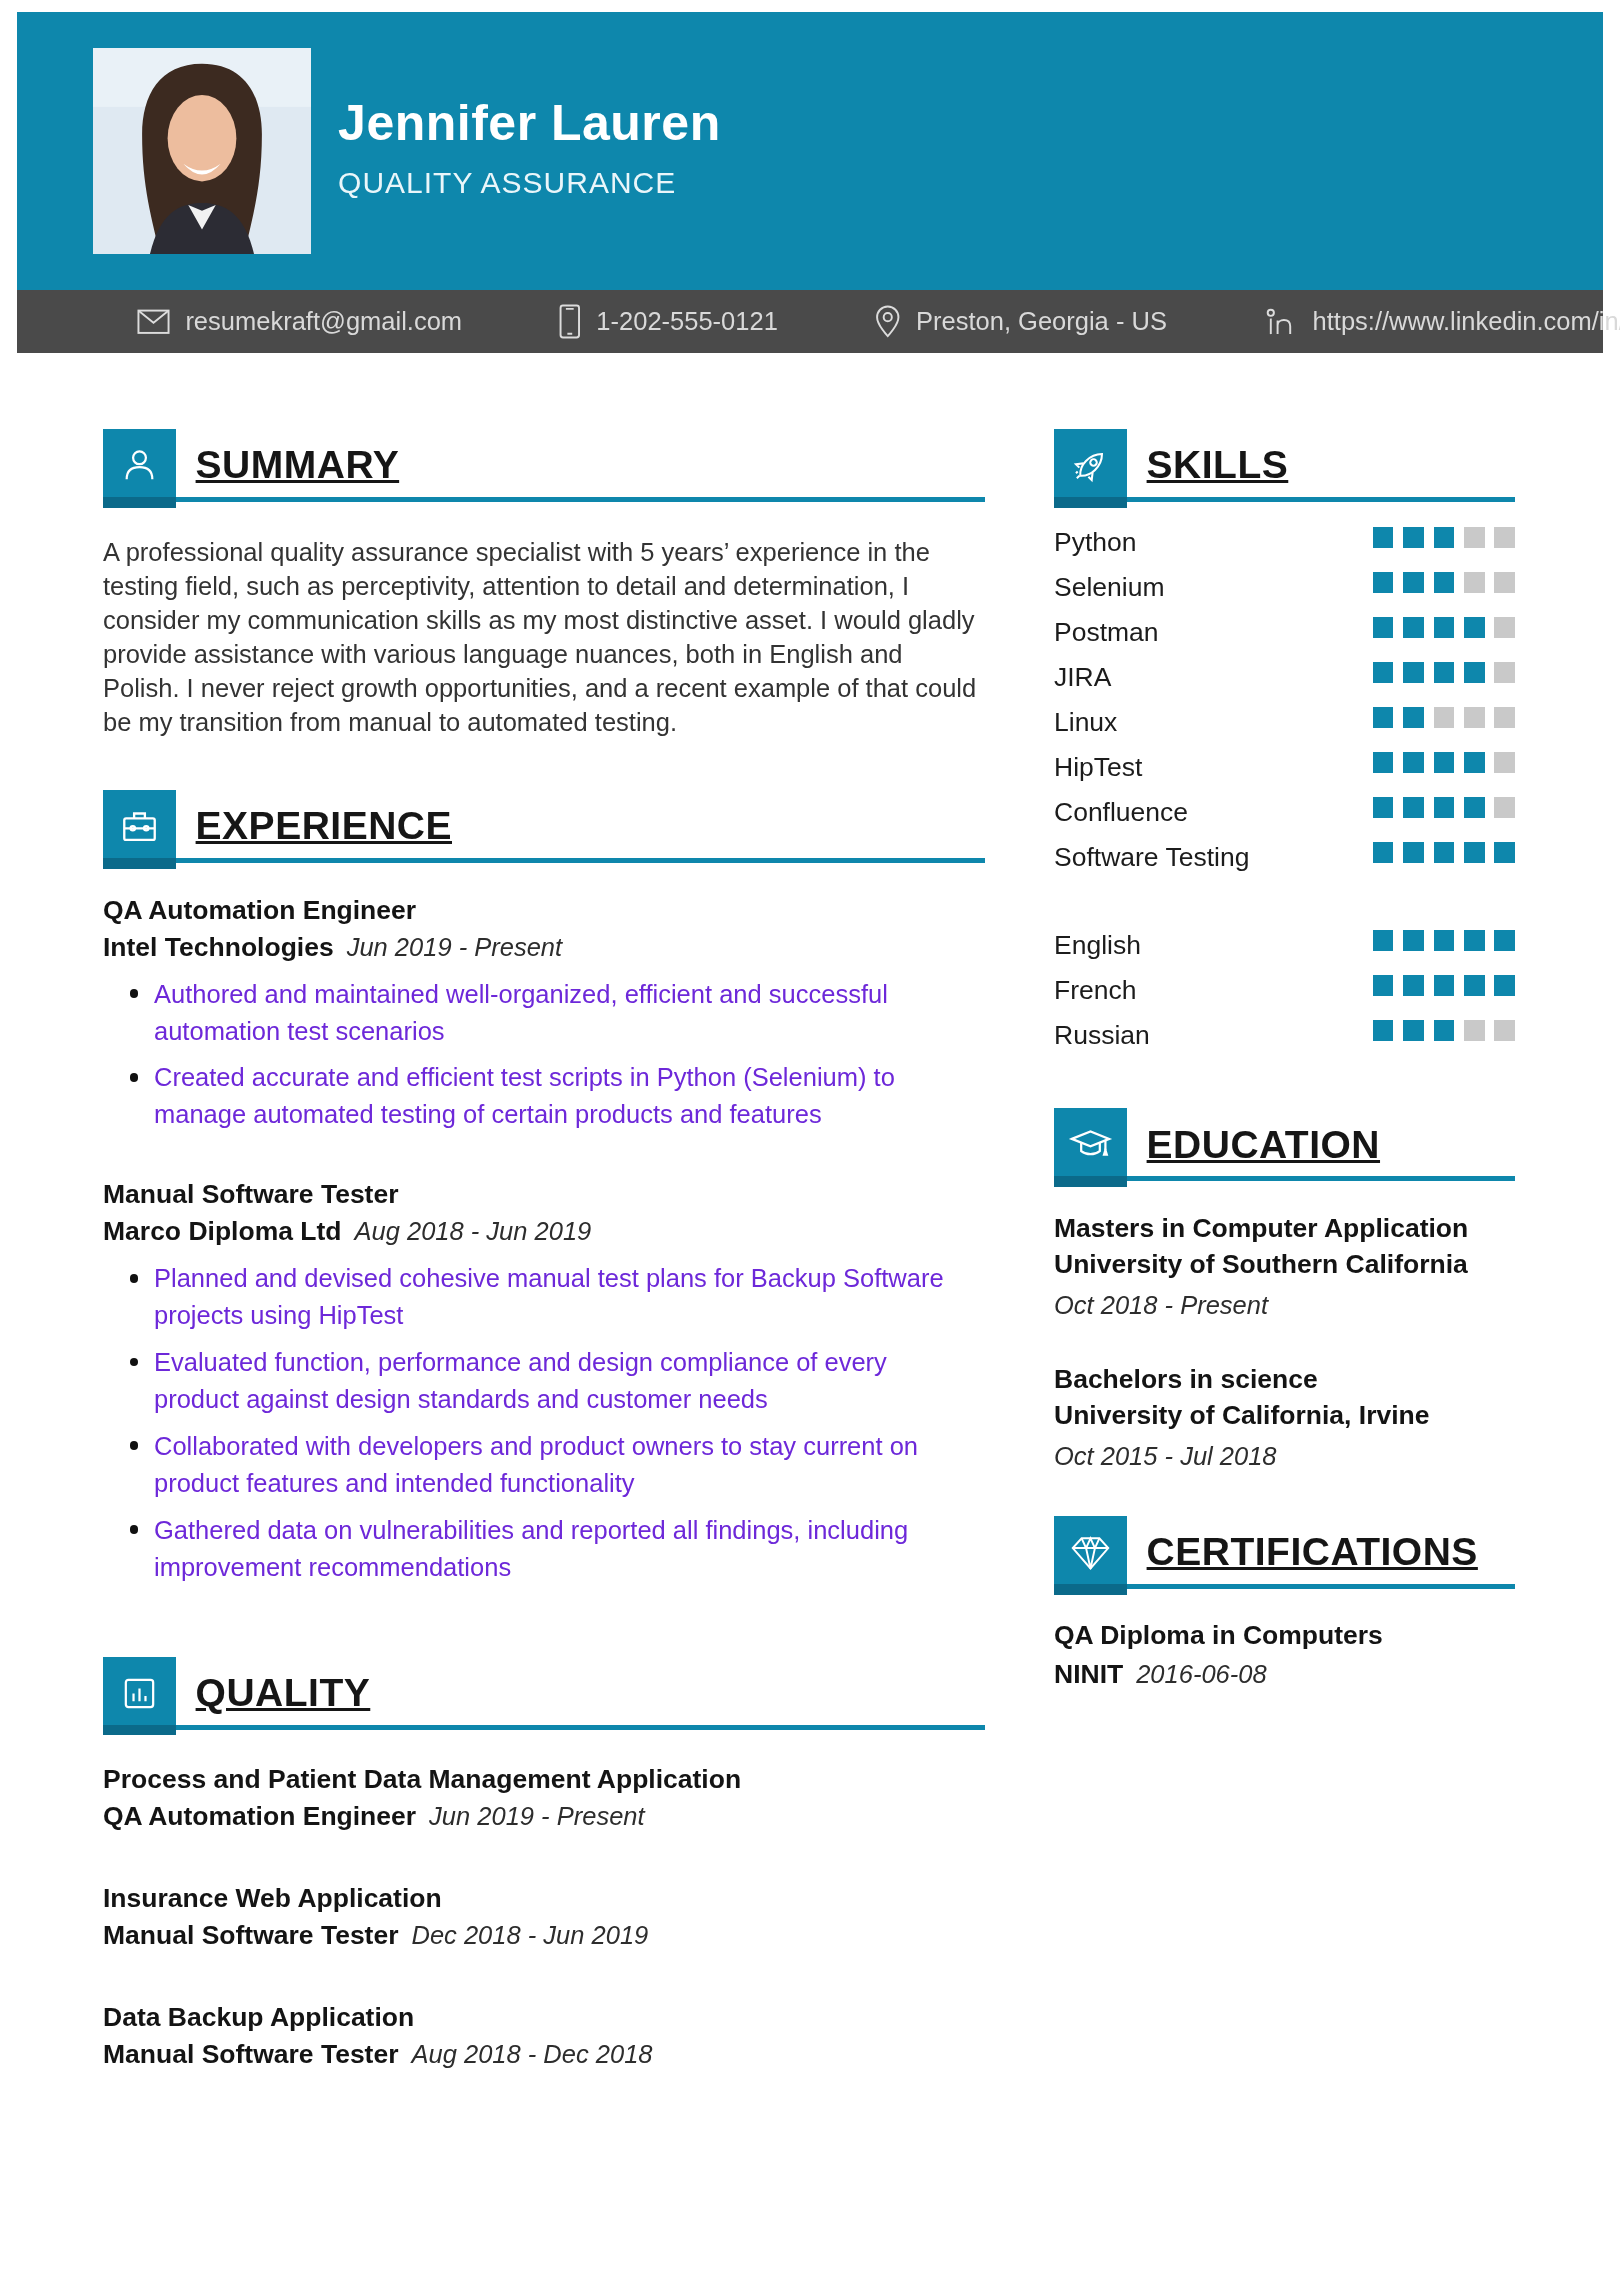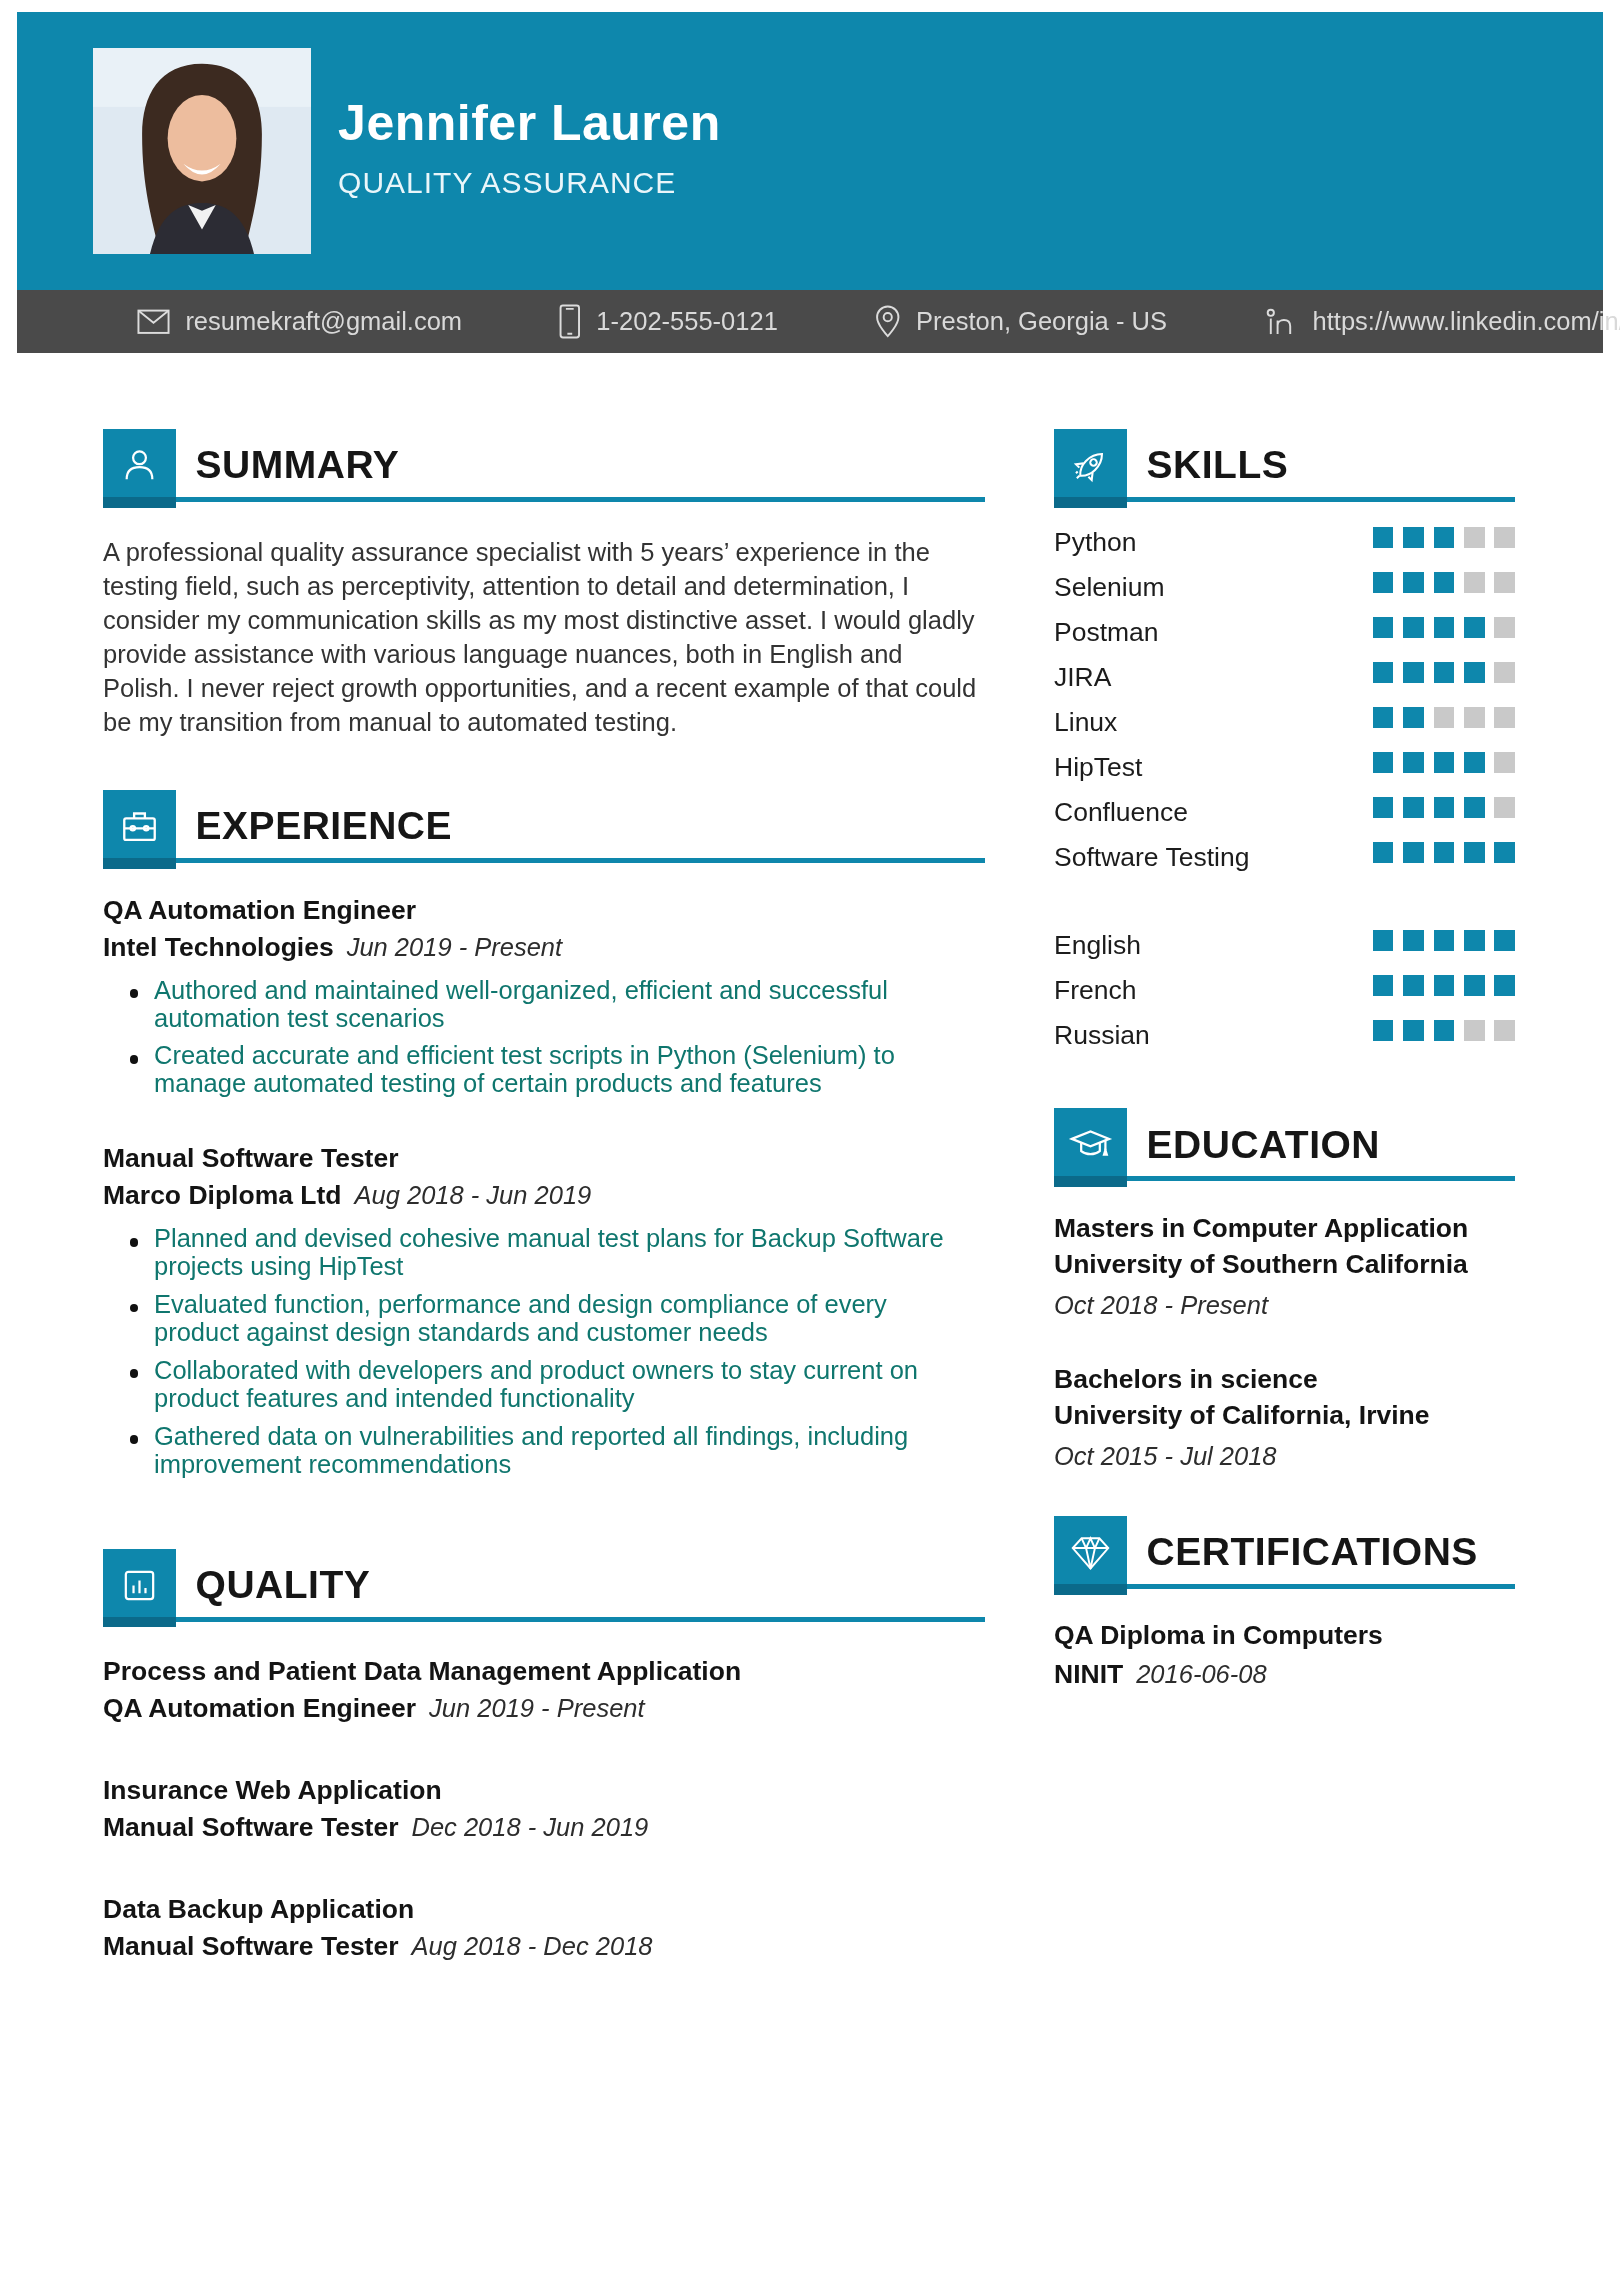--- a/index.html
+++ b/index.html
@@ -25,33 +25,33 @@
   .col-left { width:882px; flex:none; }
   .col-right { width:461px; flex:none; }
 
   
   .sec-head { position:relative; display:flex; align-items:center; gap:19.6px; height:73px; }
   .sec-head::after { content:""; position:absolute; left:0; right:0; bottom:0; height:4.9px; background:#0e87ac; }
   .icon-box { position:relative; z-index:1; width:73px; height:73px; flex:none;
               background:linear-gradient(#0e87ac 68px, #0b6a8a 68px);
               display:flex; align-items:center; justify-content:center; }
   .icon-box::after { content:""; position:absolute; left:0; top:73px; width:73px; height:5.9px; background:#0b6a8a; }
-  .sec-title { font-size:39px; font-weight:800; color:#161616; letter-spacing:0.5px; }
+  .sec-title { font-size:39px; font-weight:800; color:#161616; letter-spacing:0.5px;text-decoration:underline; }
 
   
   .summary-text { margin-top:33px; font-size:25.5px; line-height:34px; color:#333333; max-width:882px; }
 
   section.experience { margin-top:51px; }
   .job { margin-top:29px; }
   .job + .job { margin-top:43px; }
   .job-title, .company { font-size:26.5px; font-weight:700; color:#141414; line-height:37px; }
   .meta-row { display:flex; align-items:baseline; gap:13px; }
   .dates { font-size:25.5px; font-style:italic; color:#2d2d2d; }
   ul.bullets { margin-top:7.8px; list-style:none; }
-  ul.bullets li { position:relative; padding-left:51px; font-size:25.5px; line-height:28px; color:#0f766e; margin-top:9.8px; max-width:863px; }
+  ul.bullets li { position:relative; padding-left:51px; font-size:25.5px; line-height:37px; color:#6d28d9; margin-top:9.8px; max-width:863px; }
   ul.bullets li::before { content:""; position:absolute; left:26.5px; top:13.7px; width:8.8px; height:8.8px; border-radius:50%; background:#111; }
 
   section.projects { margin-top:71px; }
   .project { margin-top:31px; }
   .project + .project { margin-top:45px; }
   .proj-name, .proj-role { font-size:26.5px; font-weight:700; color:#141414; line-height:37px; }
 
   
   .rate-list { margin-top:25.5px; }
   .rate-row { display:flex; align-items:flex-start; height:45px; }

